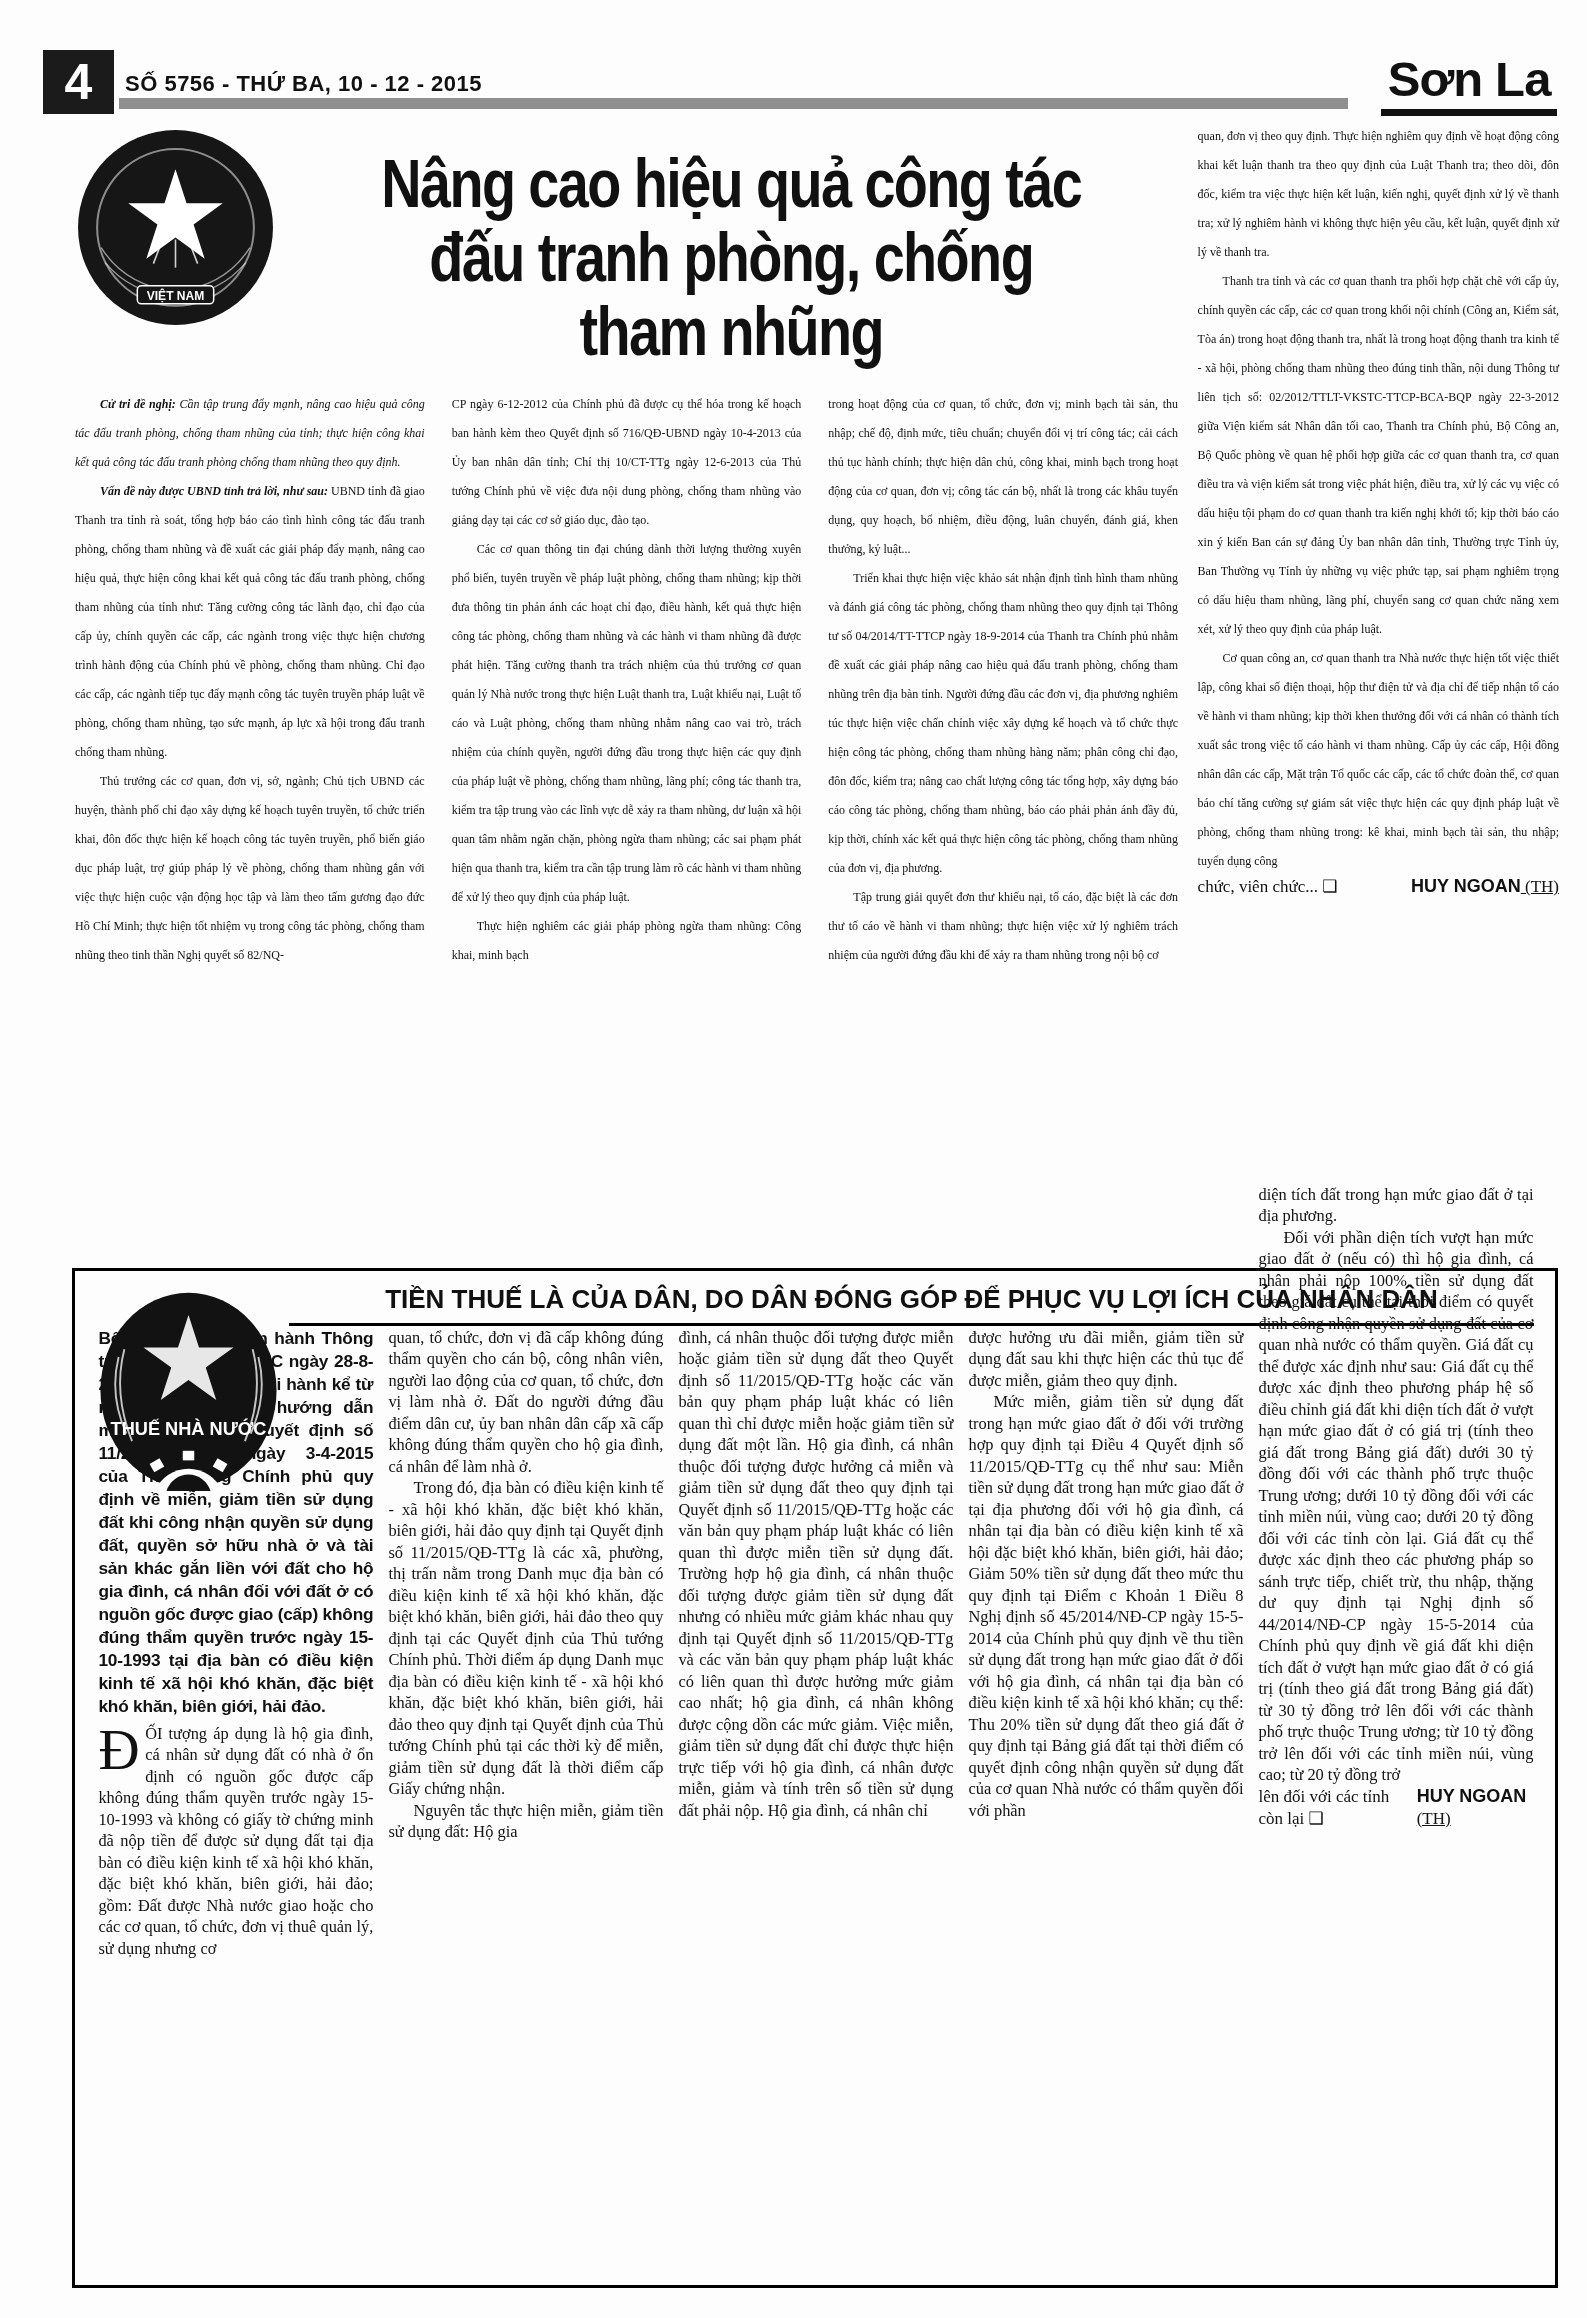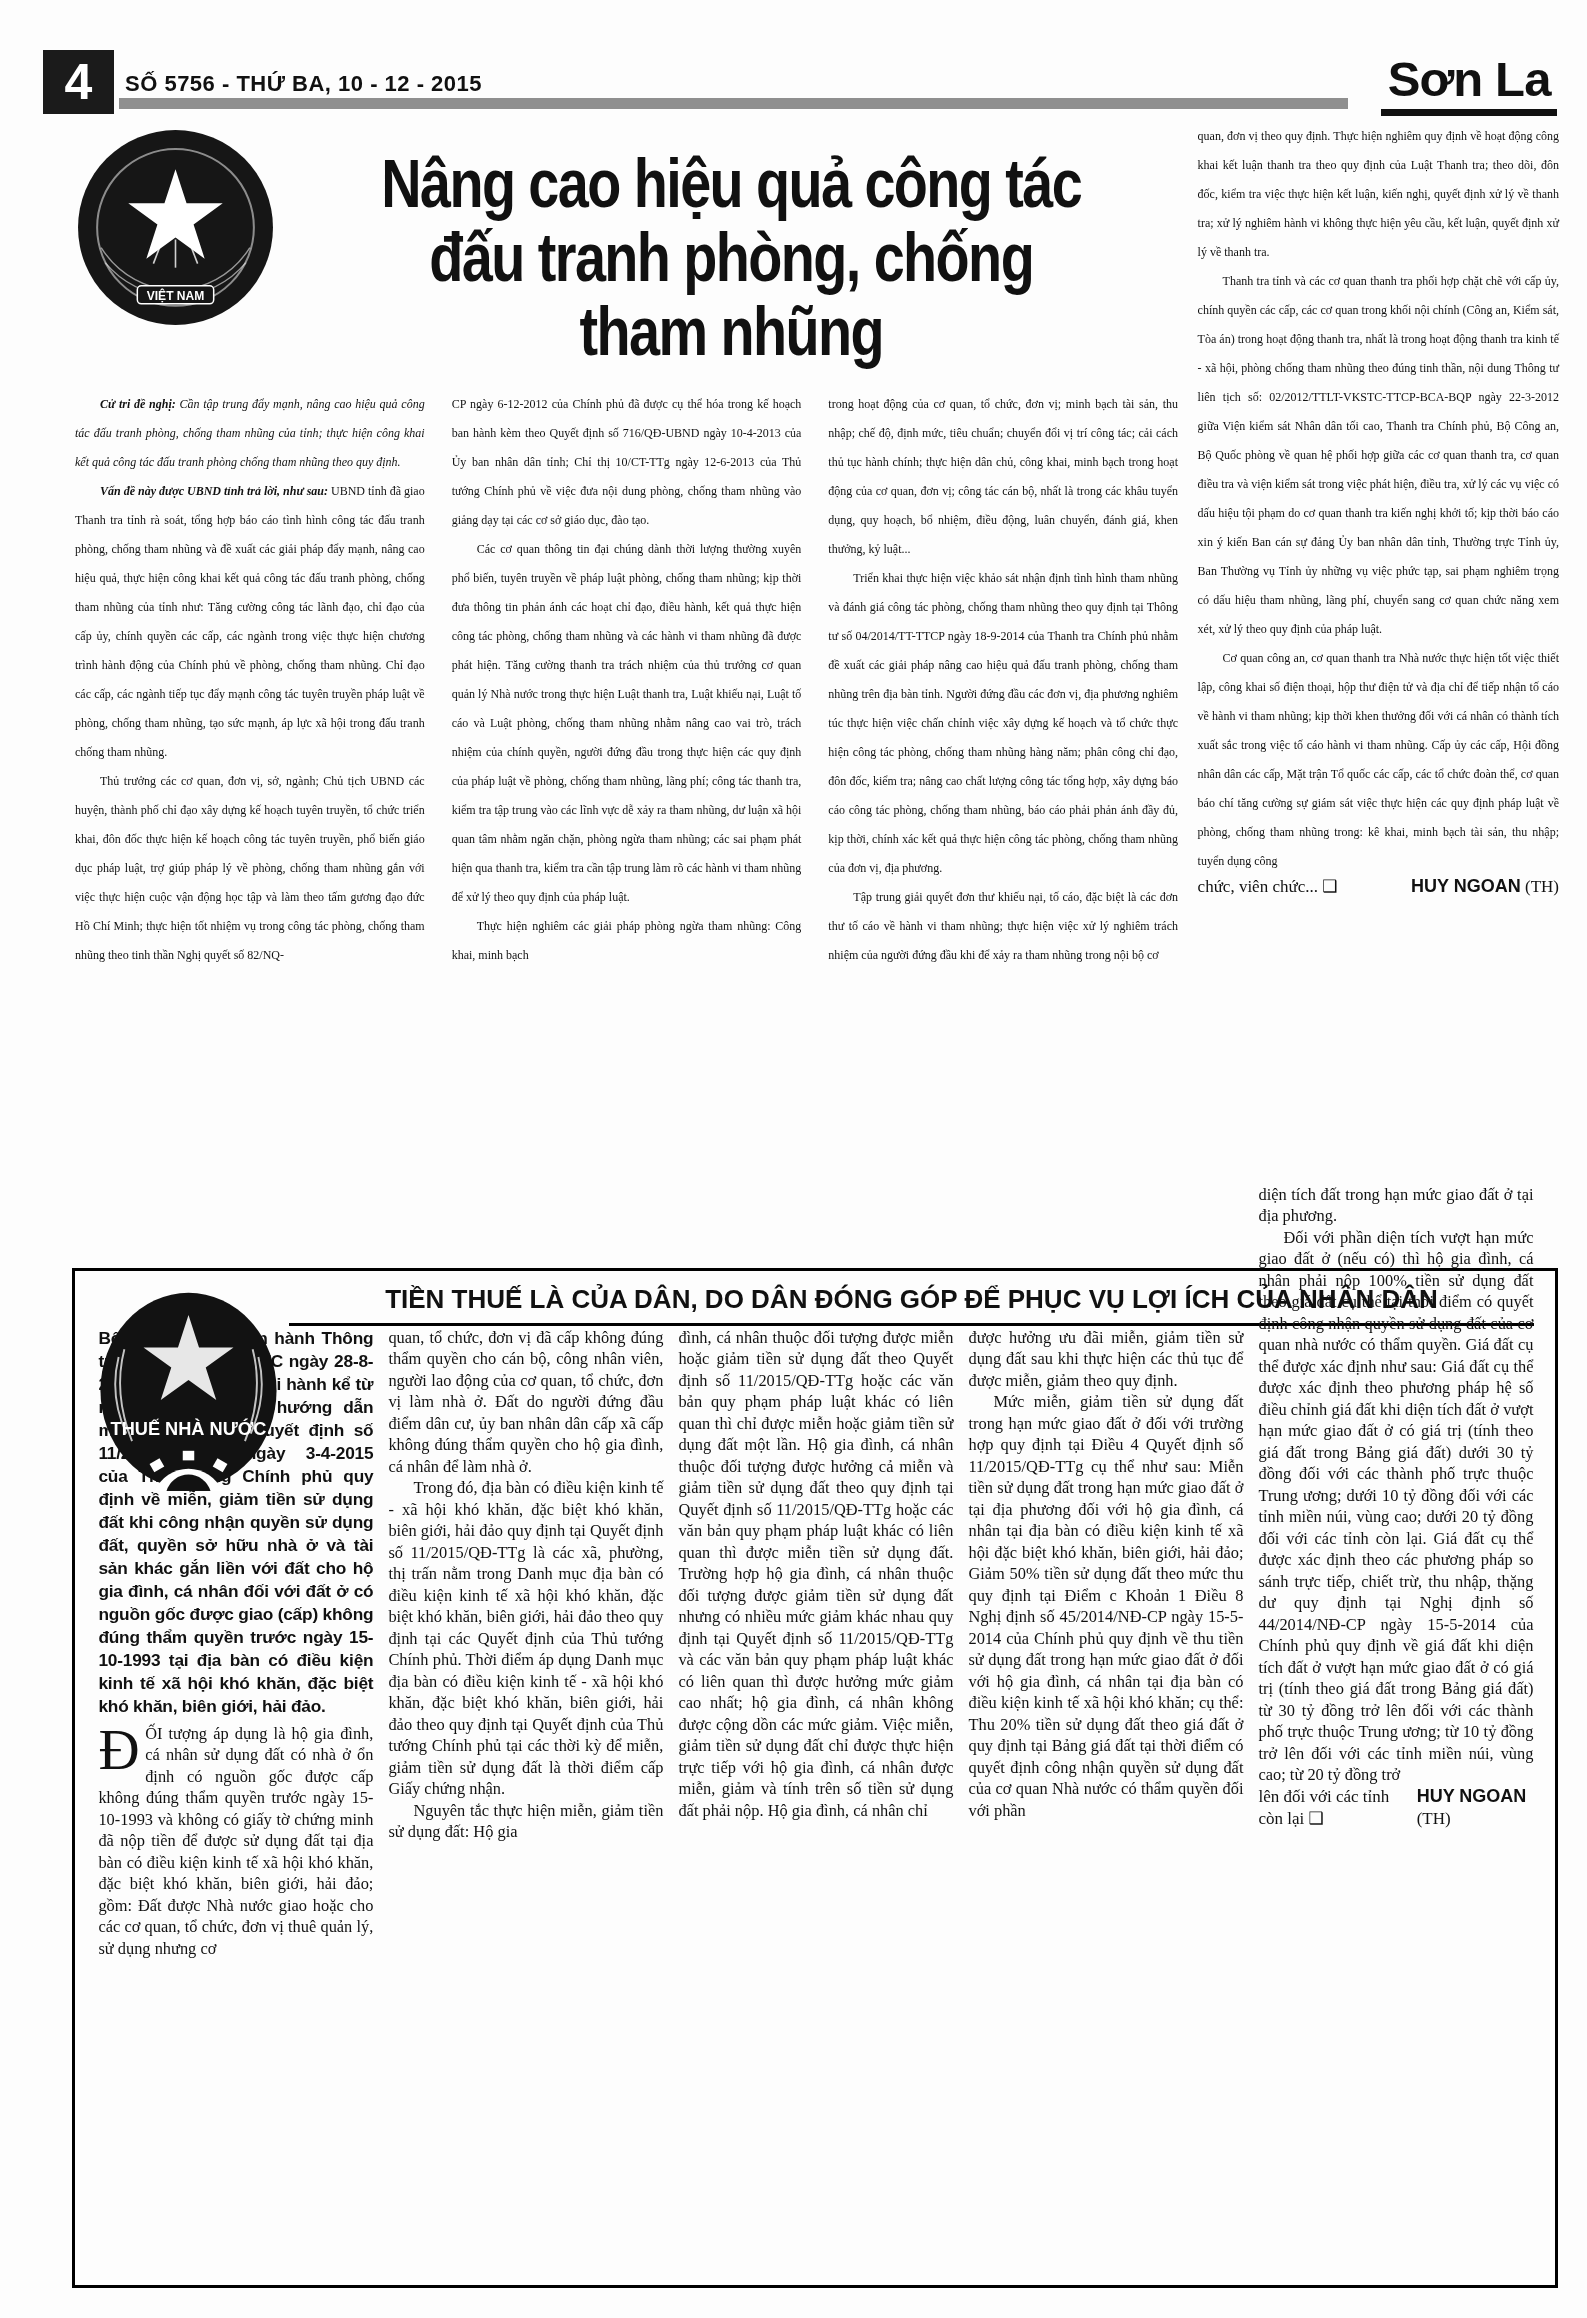--- a/index.html
+++ b/index.html
@@ -24,21 +24,21 @@
              letter-spacing:-1.9px;transform:scaleX(.82);transform-origin:center;}
   .a1-cols{display:flex;gap:27px;flex:1;}
   .col{flex:1;}
   .a1 p, .a2 p{margin:0;font-size:12px;line-height:29px;text-align:justify;text-indent:25px;}
   .a1 p.cont, .a2 p.cont{text-indent:0;}
   p.italic{font-style:italic;}
   b.lead{font-weight:bold;}
   .byline-row{display:flex;justify-content:space-between;align-items:baseline;font-size:17px;line-height:22px;}
   .byline-row .tail{text-align:left;}
   .byline b{font:bold 18px "Liberation Sans",sans-serif;}
-  .byline span{font-size:17px;}
+  .byline span{font-size:17px;text-decoration:underline;}
   
   .a2{position:absolute;top:1268px;left:72px;width:1486px;height:1020px;border:3.7px solid #000;
       box-sizing:border-box;padding:6.5px 21.5px 9.3px 23.4px;}
   .a2-logo{position:absolute;top:18.7px;left:21.5px;width:183px;height:201px;}
   .a2-banner{margin-left:191px;font:bold 26px/1 "Liberation Sans",sans-serif;text-align:center;
              padding:8.4px 0 11.2px 0;border-bottom:3.7px solid #000;letter-spacing:0px;}
   .a2-head-row{margin-left:191px;height:143px;display:flex;align-items:center;}
   .headline2{width:1024px;text-align:center;font:bold 62px/65px "Liberation Sans",sans-serif;
              letter-spacing:-1.4px;transform:scaleX(.85);transform-origin:left center;}
   .a2-cols{display:flex;gap:15px;margin-top:0.9px;}

